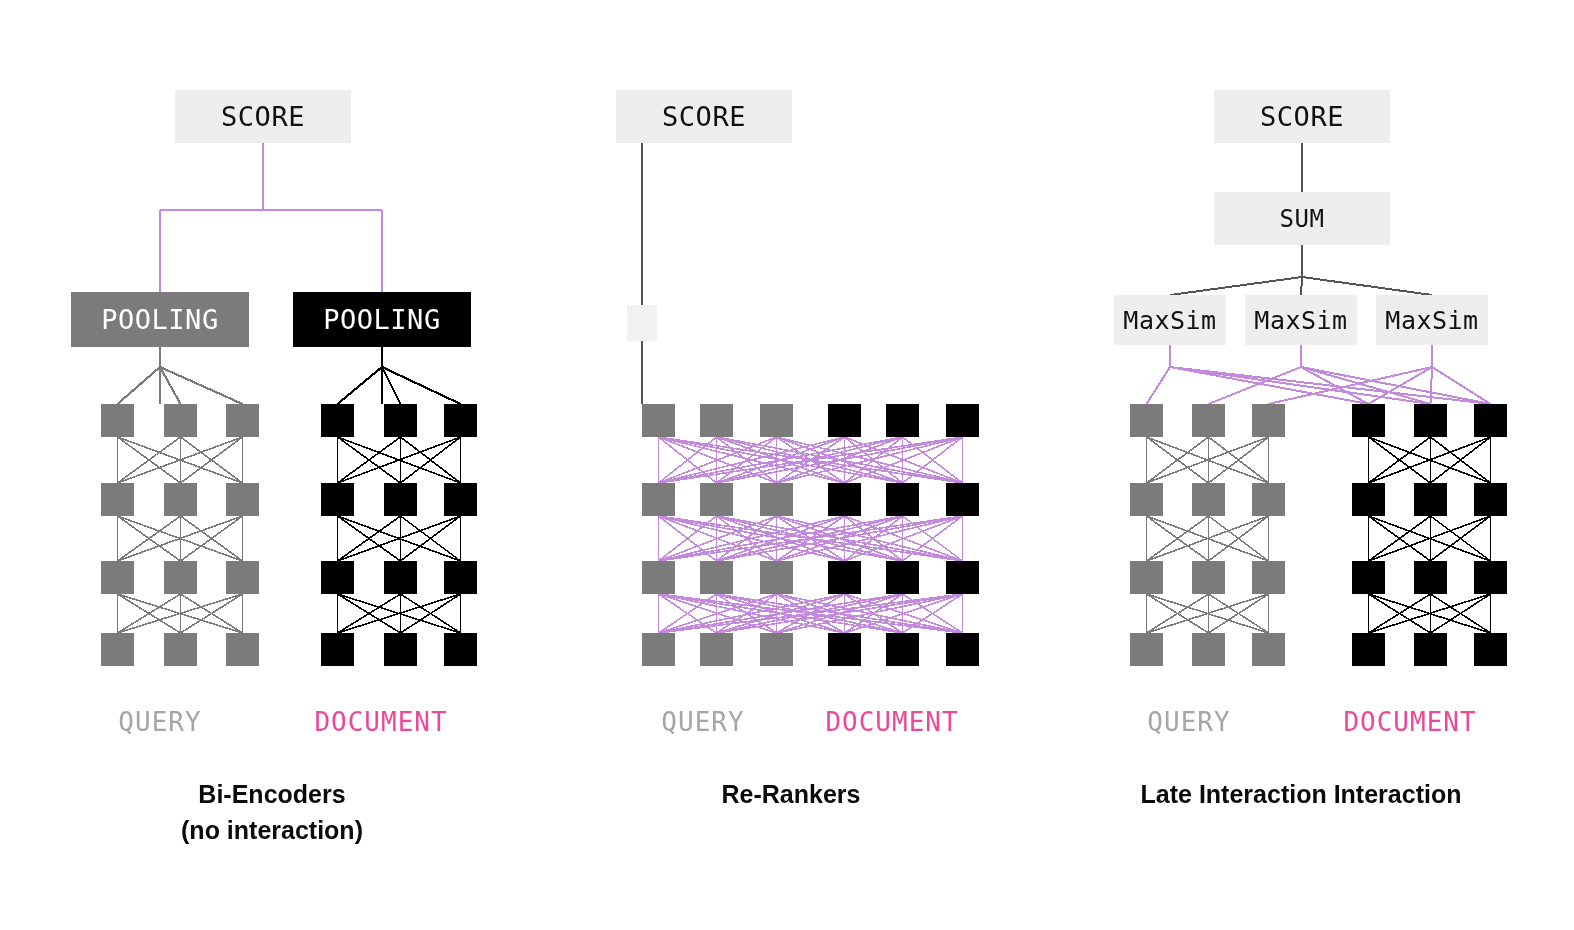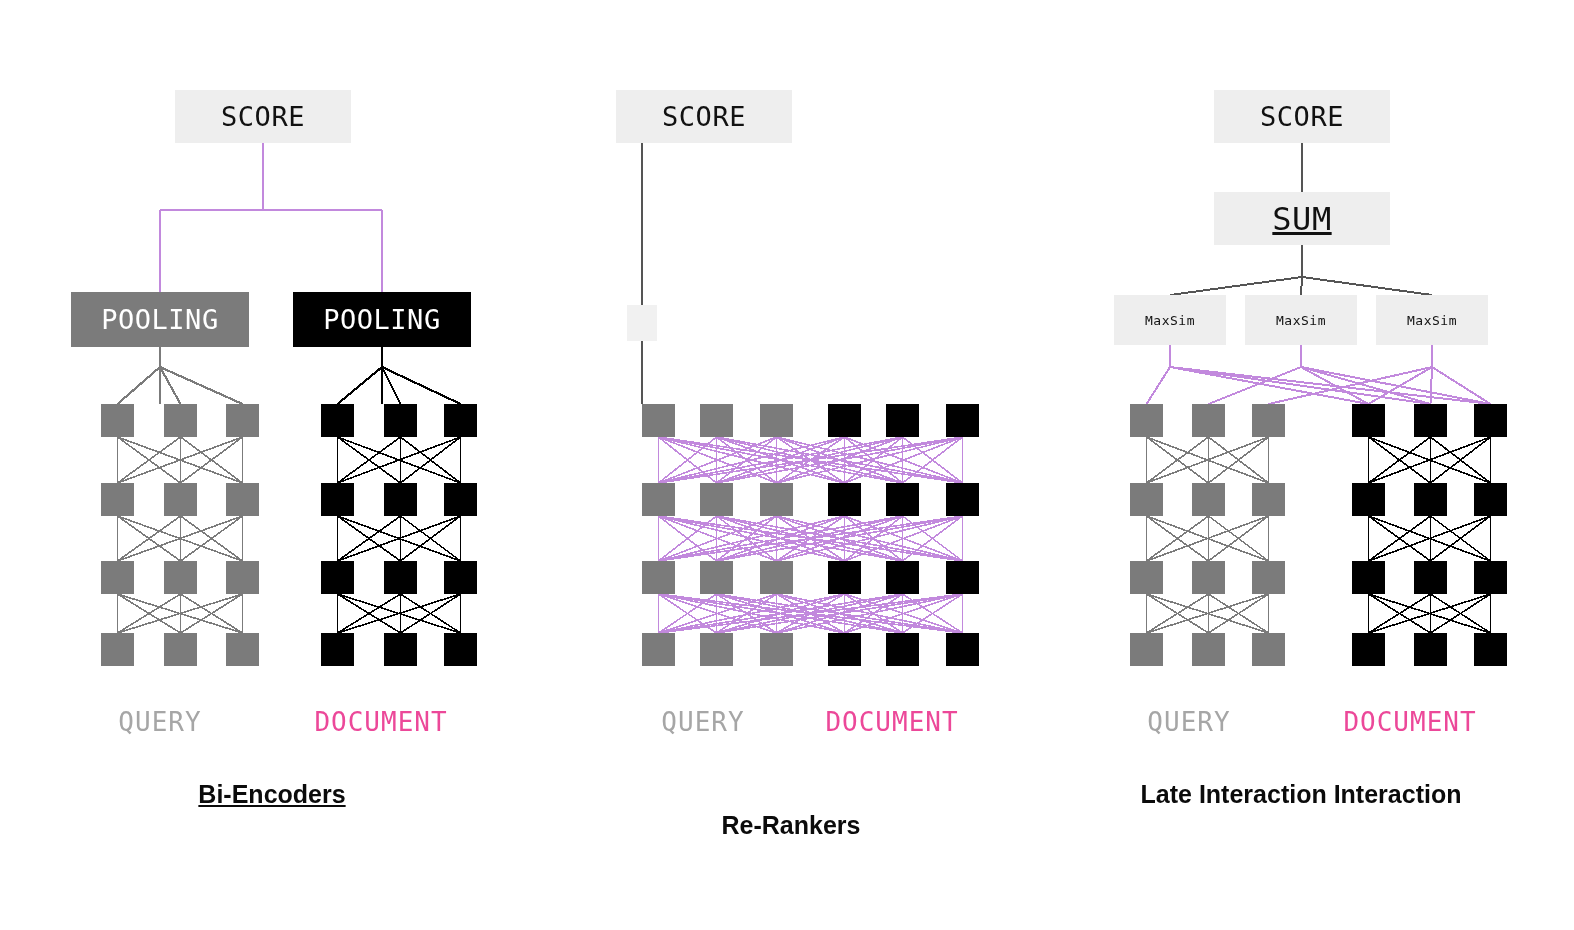--- a/index.html
+++ b/index.html
@@ -31,22 +31,22 @@
     white-space: nowrap;
     letter-spacing: 0.5px;
   }
   .node.score,
   .node.sum,
   .node.maxsim {
     background: #eeeeee;
     color: #111111;
   }
   .node.score { font-size: 27px; }
-  .node.sum   { font-size: 32px; text-decoration: underline; }
-  .node.maxsim{ font-size: 13px; }
+  .node.sum   { font-size: 24px; }
+  .node.maxsim{ font-size: 25px; }
   .node.pool-q {
     background: #7b7b7b;
     color: #ffffff;
     font-size: 27px;
   }
   .node.pool-d {
     background: #000000;
     color: #ffffff;
     font-size: 27px;
   }
@@ -374,21 +374,21 @@
         <span>POOLING</span>
       </div>
       <div class="node pool-d" style="left: 293px; top: 292px; width: 178px; height: 55px;">
         <span>POOLING</span>
       </div>
       <div class="node score" style="left: 175px; top: 90px; width: 176px; height: 53px;">
         <span>SCORE</span>
       </div>
       <div class="collabel query" style="left: 160px; top: 707px;">QUERY</div>
       <div class="collabel document" style="left: 381px; top: 707px;">DOCUMENT</div>
-      <div class="caption" style="left: 272px; top: 777px; text-decoration: underline;"><span>Bi-Encoders</span></div>
+      <div class="caption" style="left: 272px; top: 777px;"><span>Bi-Encoders</span><span class="sub">(no interaction)</span></div>
       <div class="node" style="left: 642px; top: 404px; width: 33px; height: 33px; background: rgb(123, 123, 123);"></div>
       <div class="node" style="left: 700px; top: 404px; width: 33px; height: 33px; background: rgb(123, 123, 123);"></div>
       <div class="node" style="left: 760px; top: 404px; width: 33px; height: 33px; background: rgb(123, 123, 123);"></div>
       <div class="node" style="left: 828px; top: 404px; width: 33px; height: 33px; background: rgb(0, 0, 0);"></div>
       <div class="node" style="left: 886px; top: 404px; width: 33px; height: 33px; background: rgb(0, 0, 0);"></div>
       <div class="node" style="left: 946px; top: 404px; width: 33px; height: 33px; background: rgb(0, 0, 0);"></div>
       <div class="node" style="left: 642px; top: 483px; width: 33px; height: 33px; background: rgb(123, 123, 123);"></div>
       <div class="node" style="left: 700px; top: 483px; width: 33px; height: 33px; background: rgb(123, 123, 123);"></div>
       <div class="node" style="left: 760px; top: 483px; width: 33px; height: 33px; background: rgb(123, 123, 123);"></div>
       <div class="node" style="left: 828px; top: 483px; width: 33px; height: 33px; background: rgb(0, 0, 0);"></div>
@@ -405,21 +405,21 @@
       <div class="node" style="left: 760px; top: 633px; width: 33px; height: 33px; background: rgb(123, 123, 123);"></div>
       <div class="node" style="left: 828px; top: 633px; width: 33px; height: 33px; background: rgb(0, 0, 0);"></div>
       <div class="node" style="left: 886px; top: 633px; width: 33px; height: 33px; background: rgb(0, 0, 0);"></div>
       <div class="node" style="left: 946px; top: 633px; width: 33px; height: 33px; background: rgb(0, 0, 0);"></div>
       <div class="node cls" style="left: 627px; top: 305px; width: 30px; height: 36px;"></div>
       <div class="node score" style="left: 616px; top: 90px; width: 176px; height: 53px;">
         <span>SCORE</span>
       </div>
       <div class="collabel query" style="left: 703px; top: 707px;">QUERY</div>
       <div class="collabel document" style="left: 892px; top: 707px;">DOCUMENT</div>
-      <div class="caption" style="left: 791px; top: 808px;"><span>Re-Rankers</span></div>
+      <div class="caption" style="left: 791px; top: 777px;"><span>Re-Rankers</span></div>
       <div class="node" style="left: 1130px; top: 404px; width: 33px; height: 33px; background: rgb(123, 123, 123);"></div>
       <div class="node" style="left: 1192px; top: 404px; width: 33px; height: 33px; background: rgb(123, 123, 123);"></div>
       <div class="node" style="left: 1252px; top: 404px; width: 33px; height: 33px; background: rgb(123, 123, 123);"></div>
       <div class="node" style="left: 1352px; top: 404px; width: 33px; height: 33px; background: rgb(0, 0, 0);"></div>
       <div class="node" style="left: 1414px; top: 404px; width: 33px; height: 33px; background: rgb(0, 0, 0);"></div>
       <div class="node" style="left: 1474px; top: 404px; width: 33px; height: 33px; background: rgb(0, 0, 0);"></div>
       <div class="node" style="left: 1130px; top: 483px; width: 33px; height: 33px; background: rgb(123, 123, 123);"></div>
       <div class="node" style="left: 1192px; top: 483px; width: 33px; height: 33px; background: rgb(123, 123, 123);"></div>
       <div class="node" style="left: 1252px; top: 483px; width: 33px; height: 33px; background: rgb(123, 123, 123);"></div>
       <div class="node" style="left: 1352px; top: 483px; width: 33px; height: 33px; background: rgb(0, 0, 0);"></div>

